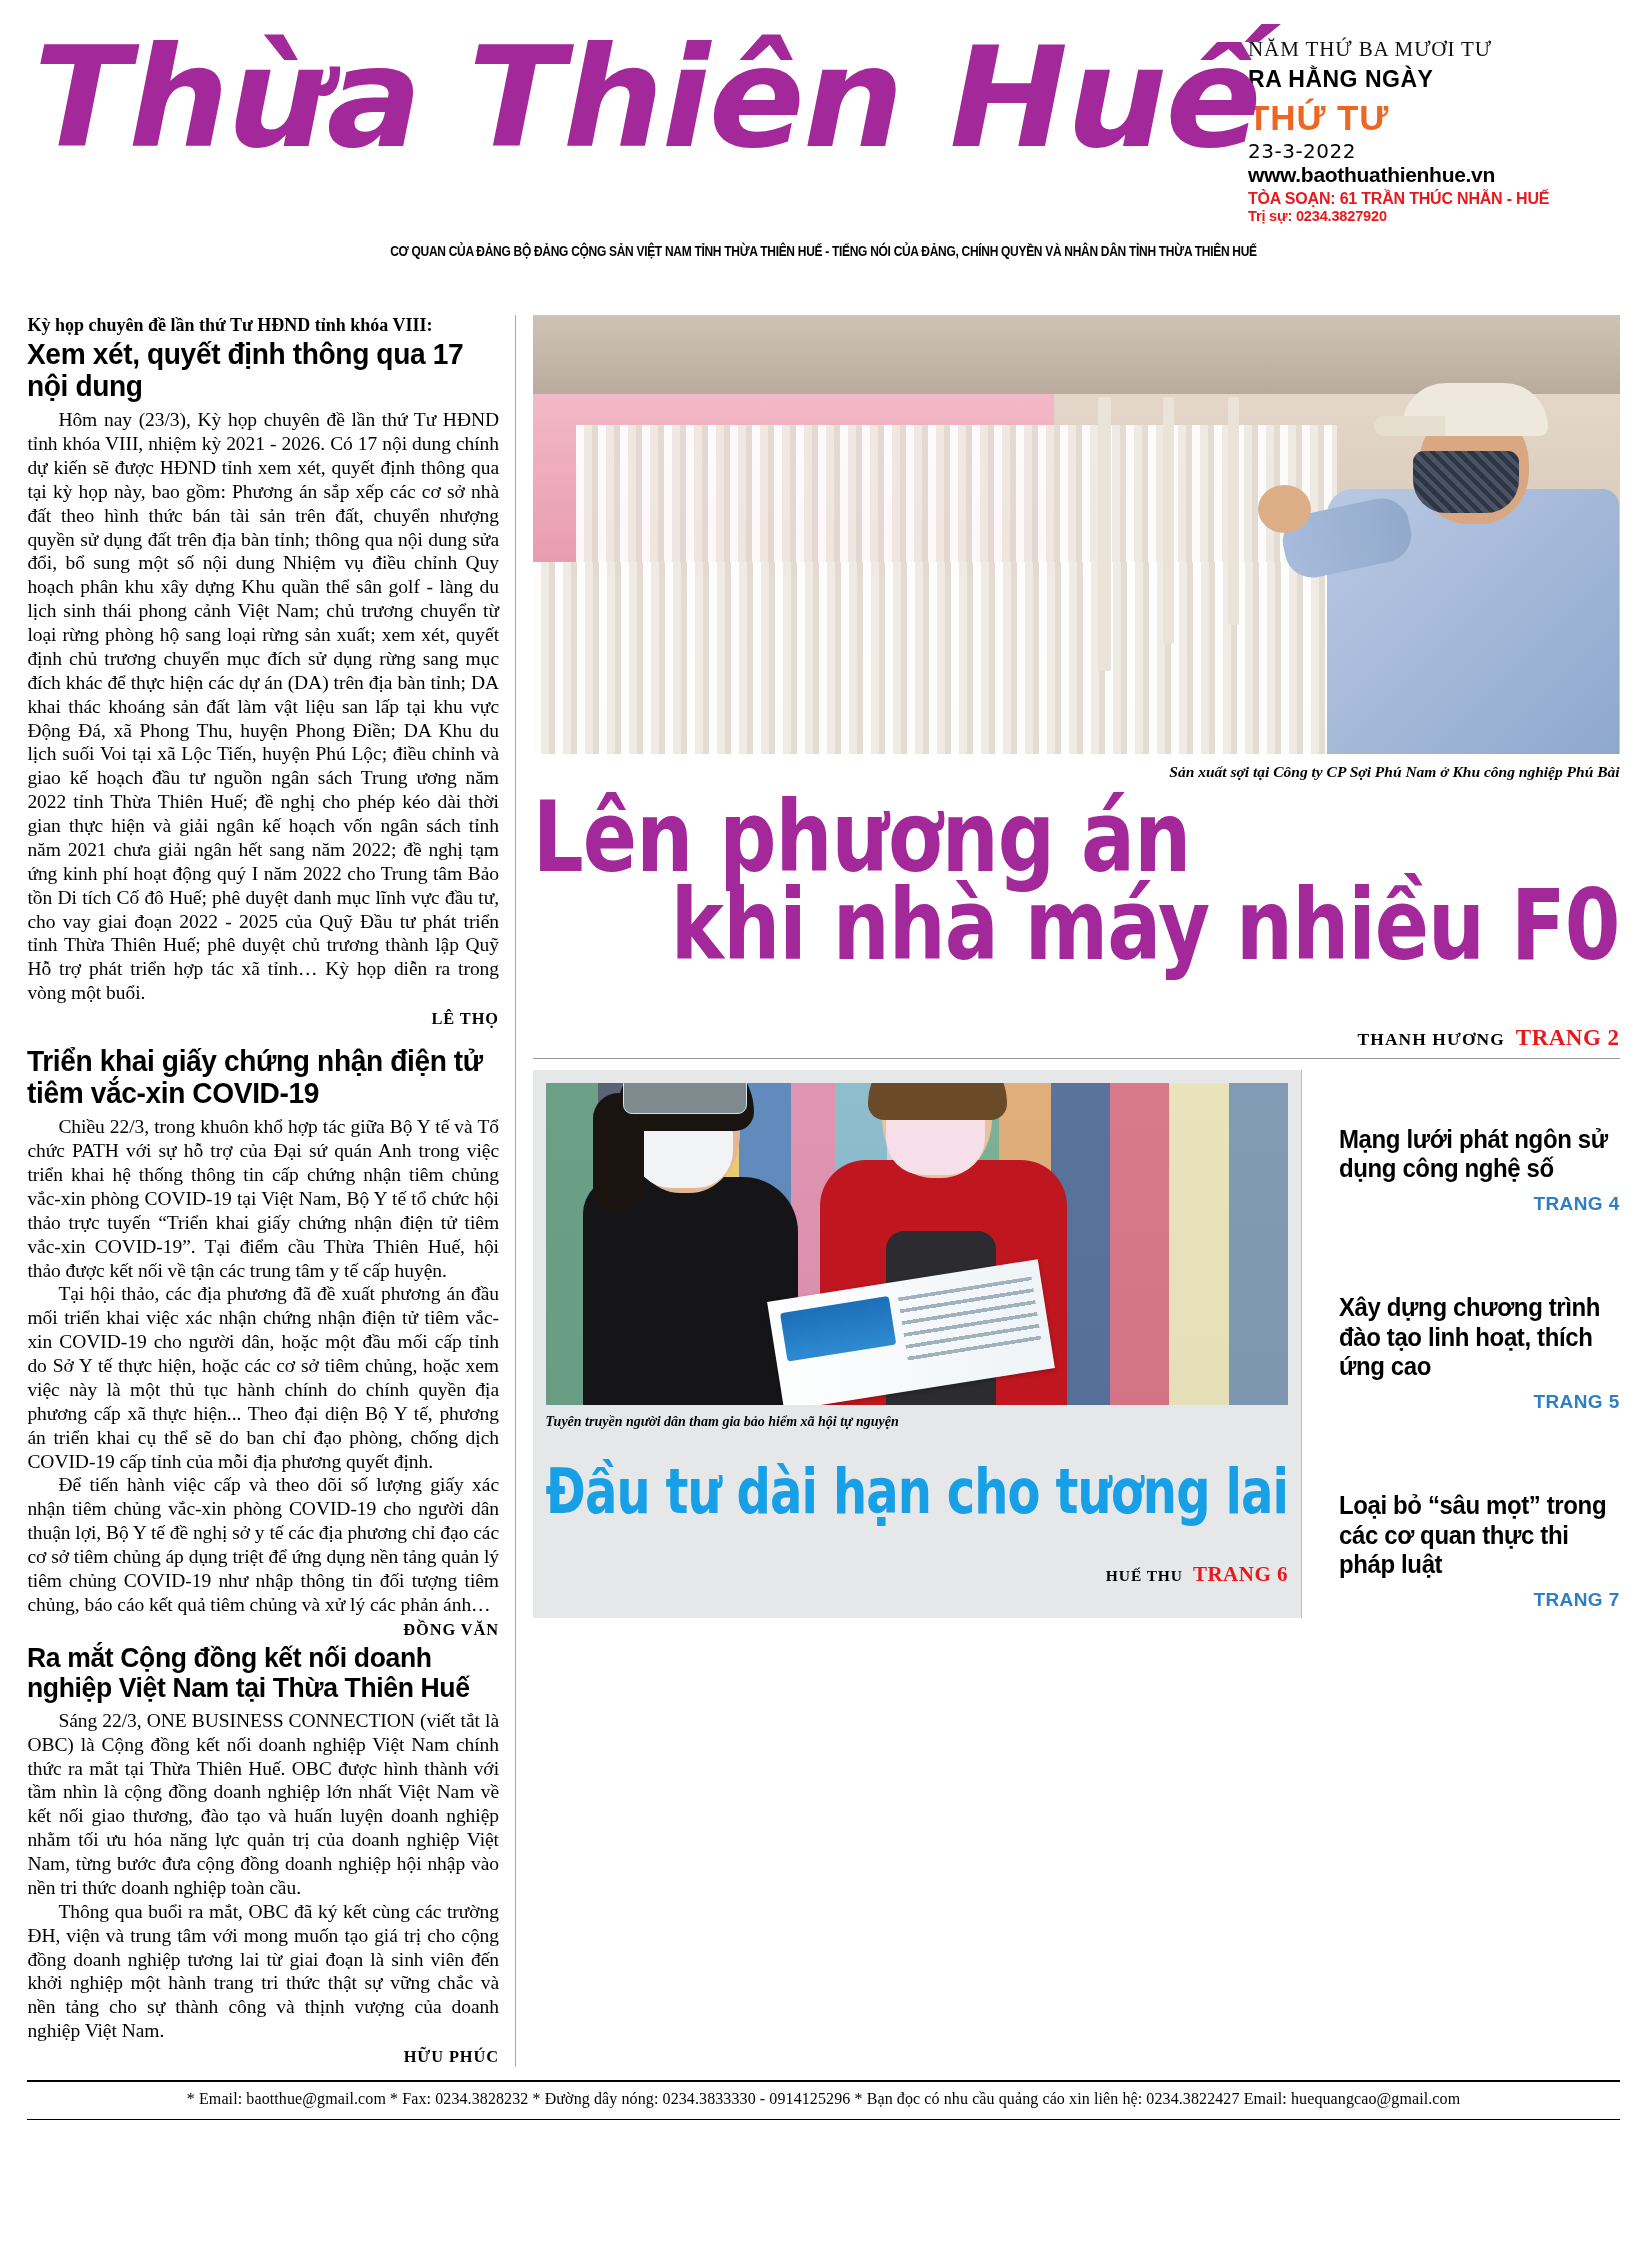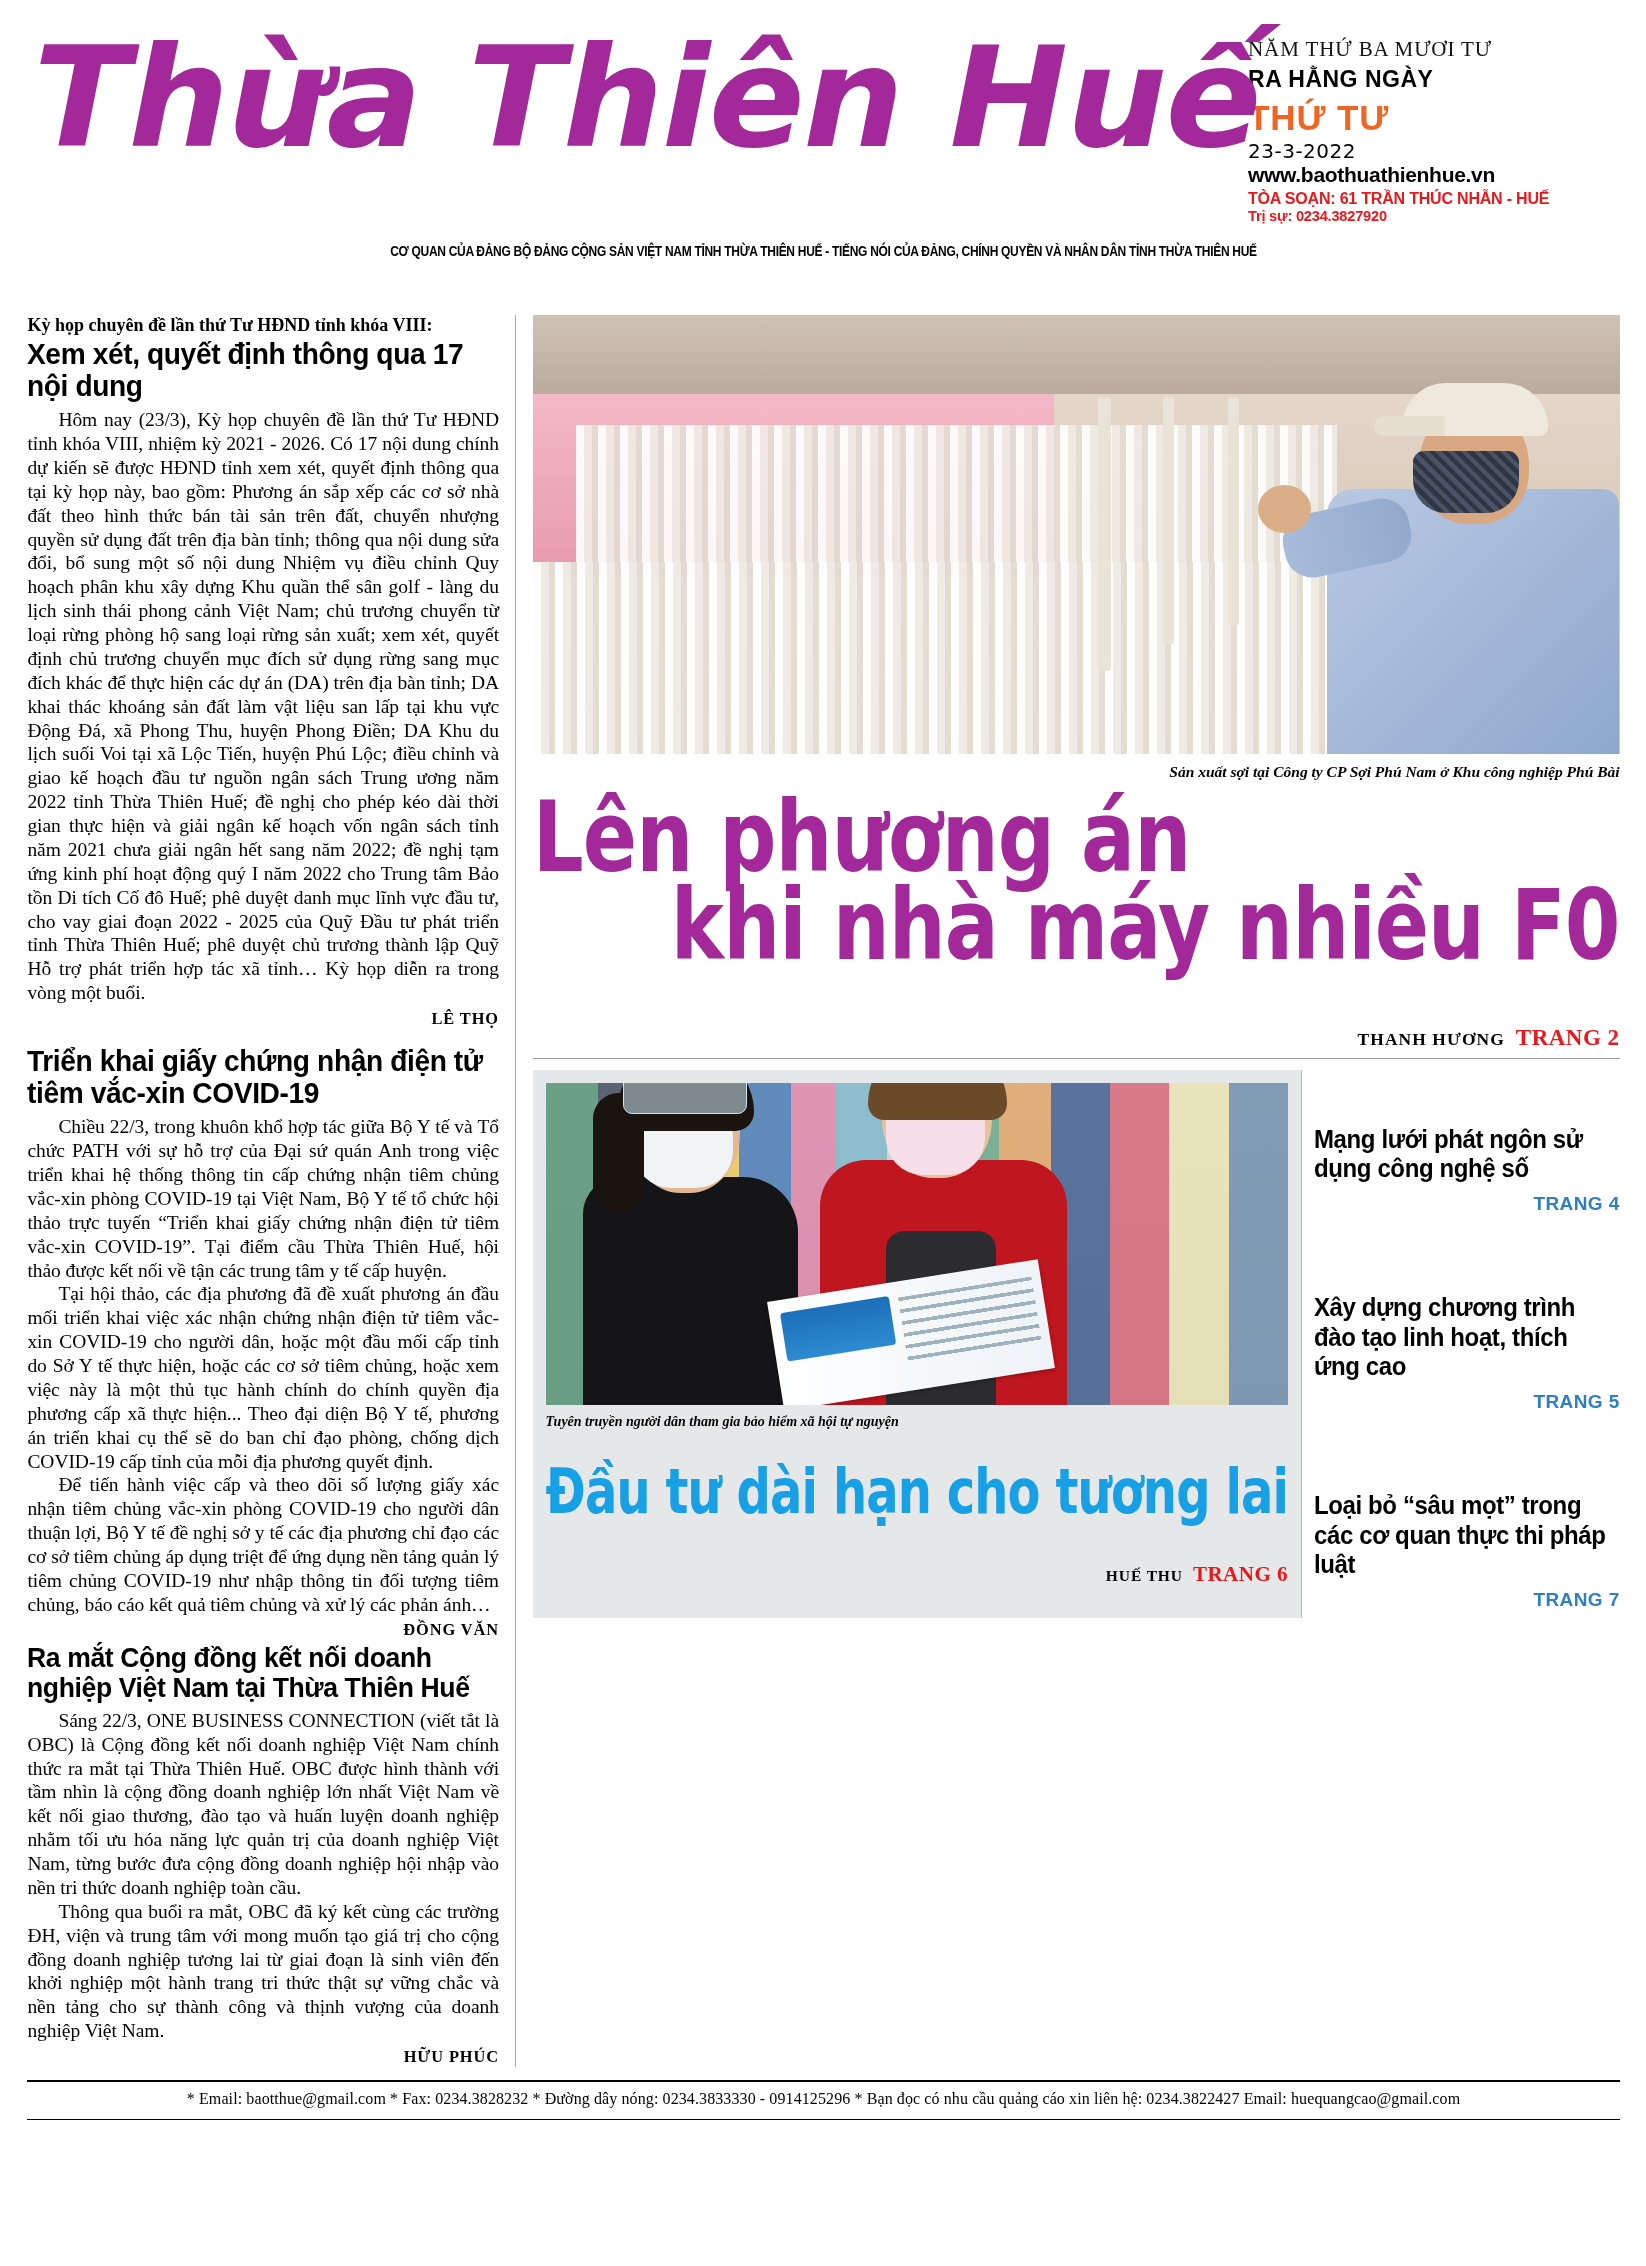--- a/index.html
+++ b/index.html
@@ -230,21 +230,21 @@
   
   .lower-split { display:flex; margin-top:11px; }
   .lower-left {
     flex:0 0 658px;
     background:#e6e7e8;
     padding:12.8px 12.8px 16.4px 12.8px;
     border-right:0.9px solid #bbb;
   }
   .lower-right {
     flex:1 1 auto;
-    padding-left:12px;
+    padding-left:37px;
   }
   .photo2 {
     width:100%;
     height:322px;
     overflow:hidden;
     position:relative;
     background:#cfd4d6;
   }
   .cap2 {
     font-family:"Liberation Serif", serif;

